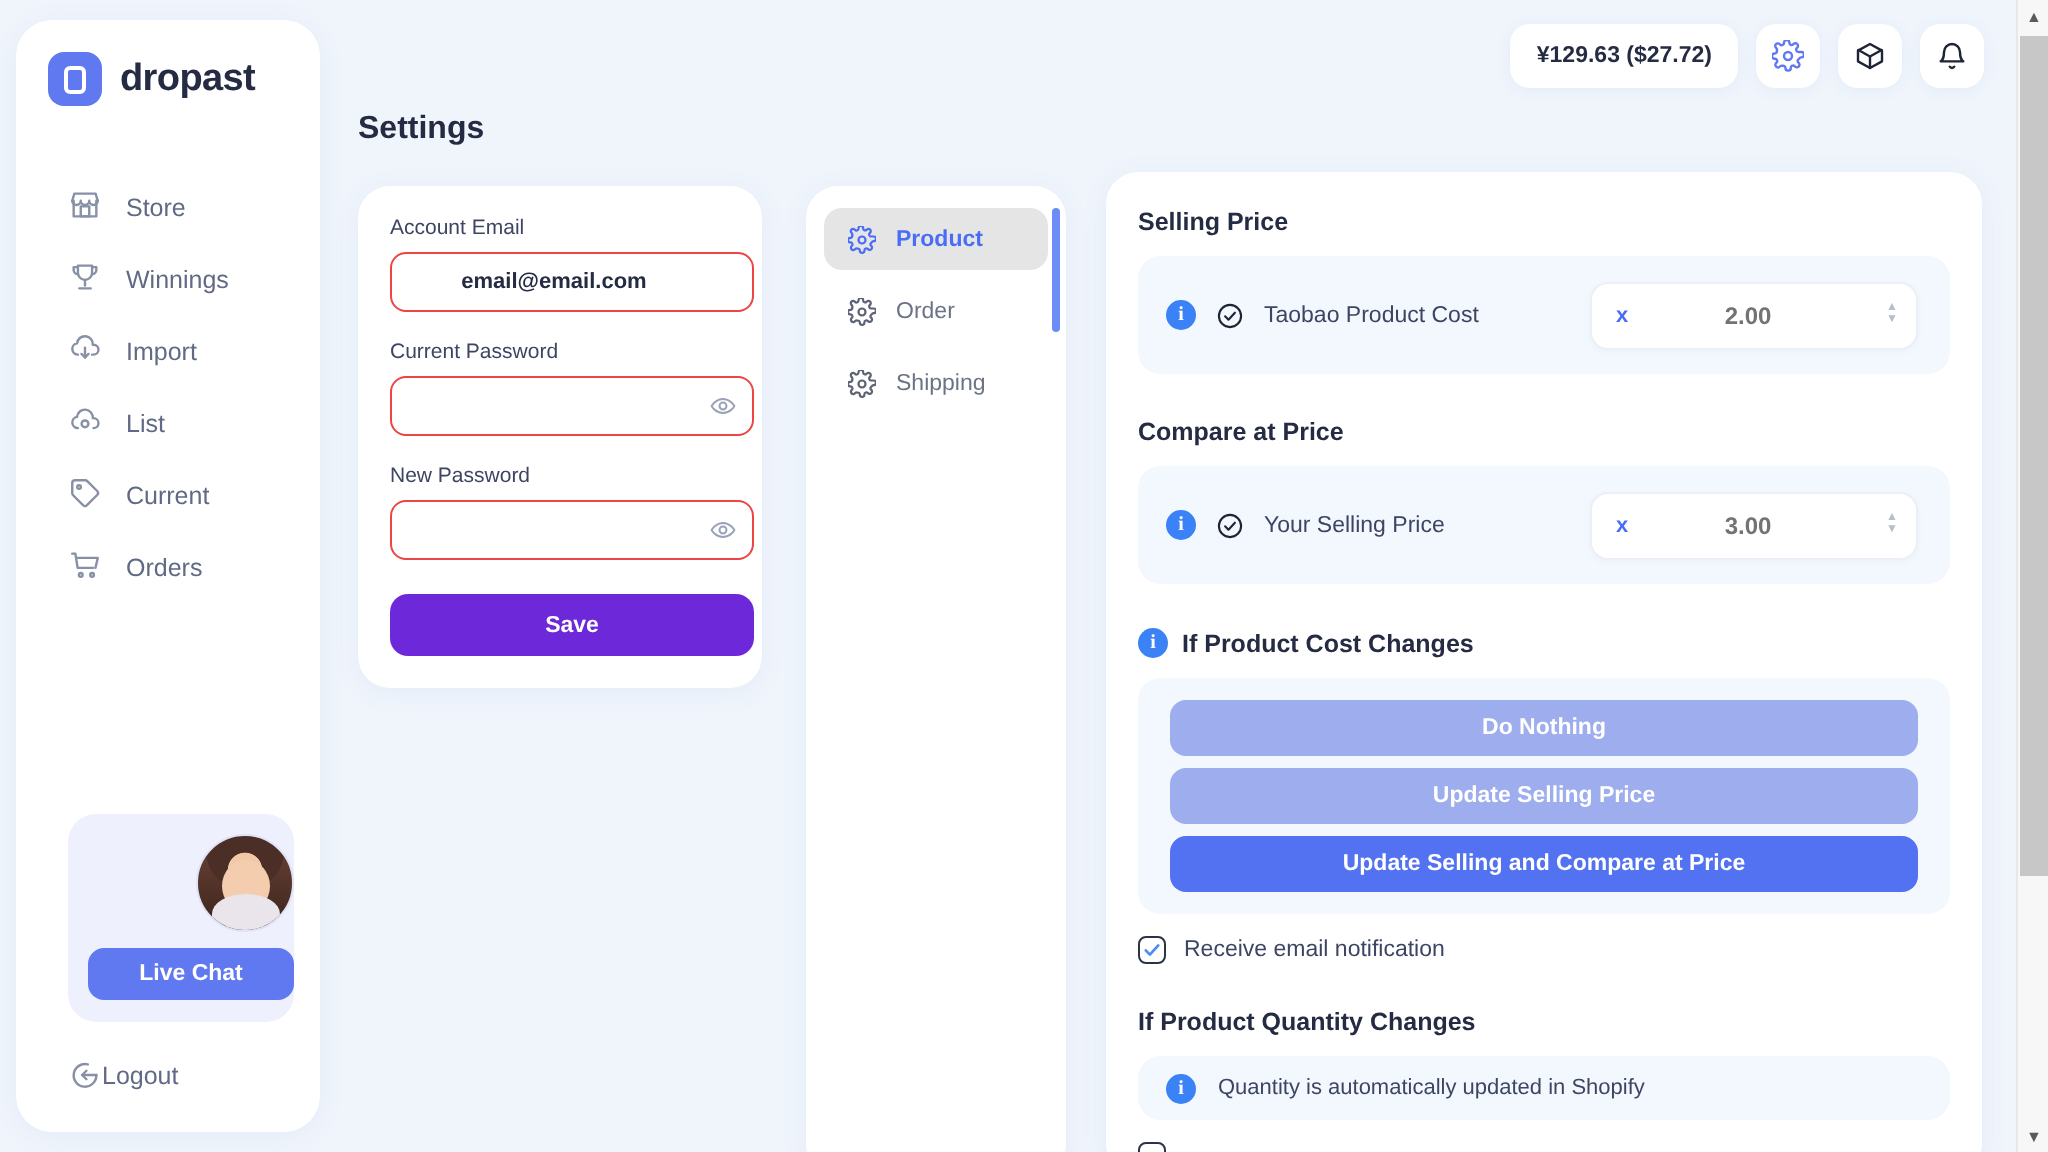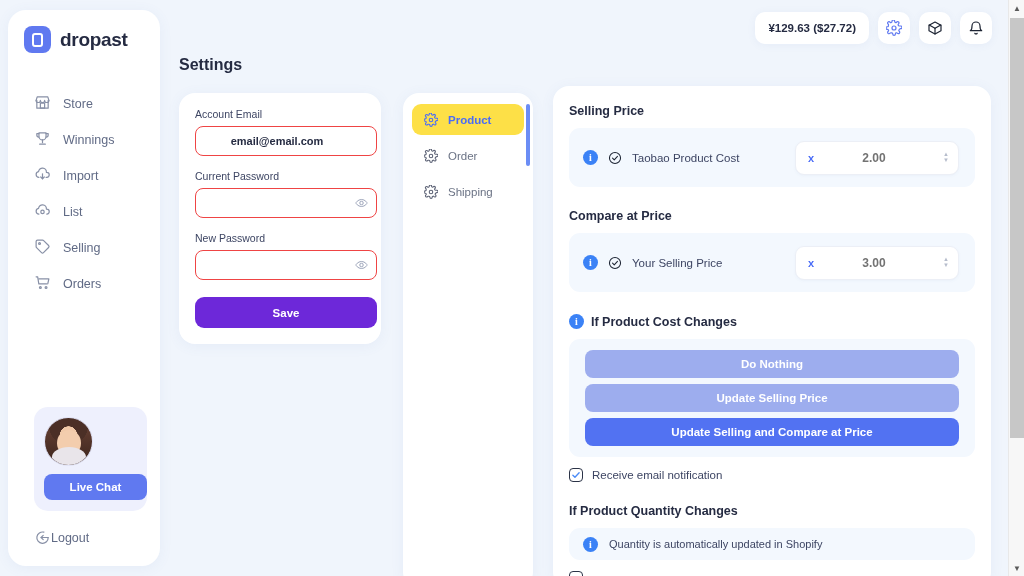--- a/index.html
+++ b/index.html
@@ -63,21 +63,21 @@
   .nav-item .ico { width: 17px; height: 17px; display: block; color: #8890a6; flex: 0 0 17px; }
   .nav-item .lbl { font-size: 12.5px; color: #606a85; }
 
   .sidebar-spacer { flex: 1 1 auto; }
 
   .chat-card {
     margin: 0 13px 0 26px;
     background: #eef0fd;
     border-radius: 14px;
     padding: 10px 0 11px 10px;
-    display: flex; flex-direction: column; align-items: flex-start; gap: 8px;
+    display: flex; flex-direction: column; align-items: flex-end; gap: 8px;
   }
   .avatar {
     width: 49px; height: 49px; border-radius: 50%;
     background: radial-gradient(circle at 50% 36%, #f0c9a8 0 22%, rgba(240,201,168,0) 23%),
                 radial-gradient(circle at 50% 16%, #4b2f26 0 42%, rgba(75,47,38,0) 43%),
                 linear-gradient(#6b4336, #3b241c);
     position: relative; overflow: hidden;
     border: 1px solid #e0e2f5;
   }
   .avatar::after{
@@ -163,21 +163,21 @@
     box-shadow: 0 2px 14px rgba(80,110,180,0.07);
     padding: 11px 9px;
   }
   .subnav-item {
     display: flex; align-items: center; gap: 10px;
     height: 31px; border-radius: 9px; padding-left: 12px; cursor: pointer;
     margin-bottom: 5px;
   }
   .subnav-item .ico { width: 14px; height: 14px; color: #5d6376; }
   .subnav-item .lbl { font-size: 11.5px; color: #6b7385; }
-  .subnav-item.active { background: #fde047; }
+  .subnav-item.active { background: #e5e5e5; }
   .subnav-item.active .ico { color: #4a6cf7; }
   .subnav-item.active .lbl { color: #4a6cf7; font-weight: 700; }
   .subnav-scroll {
     position: absolute; right: 3px; top: 11px; width: 4px; height: 62px;
     background: #6b8df5; border-radius: 3px;
   }
 
   
   .main-panel {
     position: absolute; left: 553px; top: 86px;
@@ -301,21 +301,21 @@
           <path d="M7 17a4 4 0 01-.6-7.95A5.5 5.5 0 0117.5 10H18a3.5 3.5 0 010 7"></path>
             <circle cx="12" cy="14" r="2.4"></circle>
         </svg>
         <span class="lbl">List</span>
       </div>
       <div class="nav-item">
         <svg class="ico" viewBox="0 0 24 24" fill="none" stroke="currentColor" stroke-width="1.7" stroke-linecap="round" stroke-linejoin="round">
           <path d="M20.6 13.4l-7.2 7.2a2 2 0 01-2.8 0l-7-7A2 2 0 013 12.2V5a2 2 0 012-2h7.2a2 2 0 011.4.6l7 7a2 2 0 010 2.8z"></path>
             <circle cx="7.8" cy="7.8" r="1.3"></circle>
         </svg>
-        <span class="lbl">Selling</span>
+        <span class="lbl">Current</span>
       </div>
       <div class="nav-item">
         <svg class="ico" viewBox="0 0 24 24" fill="none" stroke="currentColor" stroke-width="1.7" stroke-linecap="round" stroke-linejoin="round">
           <path d="M3 4h2.2l1.6 10h11"></path>
             <path d="M6.8 7H21l-1.6 7"></path>
             <circle cx="9" cy="19" r="1.3"></circle>
             <circle cx="17" cy="19" r="1.3"></circle>
         </svg>
         <span class="lbl">Orders</span>
       </div>

